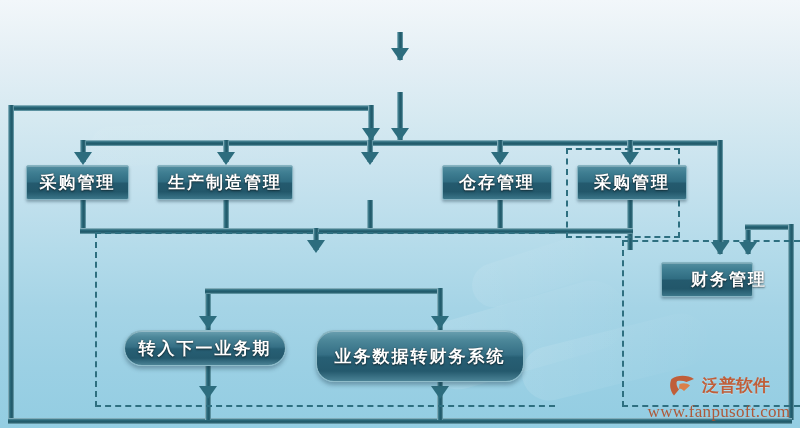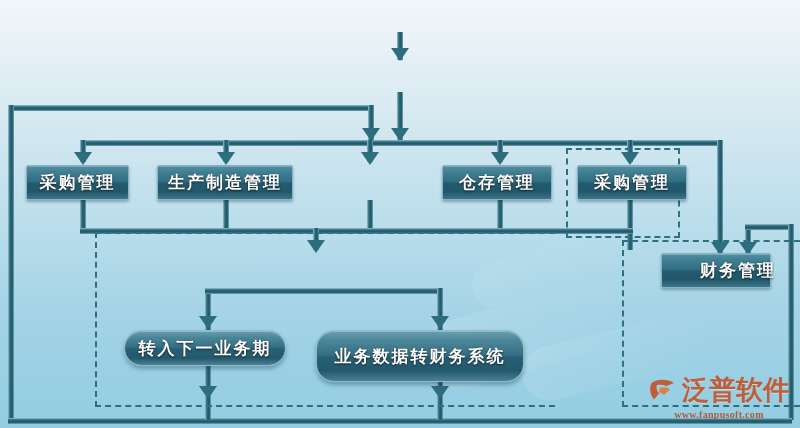--- a/index.html
+++ b/index.html
@@ -97,23 +97,23 @@
     border:1px solid #8fbcc9;
     box-shadow:0 3px 4px rgba(20,50,65,.35), inset 0 1px 0 rgba(255,255,255,.3);
   }
 
   
   #logo{position:absolute;right:6px;bottom:6px;width:150px;height:52px;
     display:flex;flex-direction:column;align-items:center;justify-content:center;
     opacity:.92;}
   .logo-row{display:flex;align-items:center;gap:4px;}
   .logo-mark{width:30px;height:30px;position:relative;flex:0 0 auto;}
-  .logo-txt{font-size:27px;font-weight:bold;color:#c4552b;letter-spacing:0px;
+  .logo-txt{font-size:17px;font-weight:bold;color:#c4552b;letter-spacing:0px;
     text-shadow:0 1px 0 rgba(255,255,255,.35);}
-  .logo-url{font-size:10px;font-weight:bold;color:#b0502c;letter-spacing:.3px;
+  .logo-url{font-size:17px;font-weight:normal;color:#b0502c;letter-spacing:.3px;
     font-family:"Liberation Serif","DejaVu Serif",serif;margin-top:1px;}
 </style>
 </head>
 <body>
 
 <div id="stage">
 
   <div class="bgblob b1"></div>
   <div class="bgblob b2"></div>
   <div class="bgblob b3"></div>
@@ -196,21 +196,21 @@
 
   <div class="node rect" style="left:26px;top:165px;width:103px;height:35px;">采购管理</div>
 
   <div class="node rect" style="left:157px;top:165px;width:136px;height:35px;">生产制造管理</div>
 
 
   <div class="node rect" style="left:442px;top:165px;width:110px;height:35px;">仓存管理</div>
 
   <div class="node rect" style="left:577px;top:165px;width:110px;height:35px;">采购管理</div>
 
-  <div class="node rect" style="left:661px;top:253px;width:110px;height:35px;padding-left:44px;">财务管理</div>
+  <div class="node rect" style="left:661px;top:262px;width:92px;height:35px;padding-left:44px;">财务管理</div>
 
 
   <div class="node pill" style="left:124px;top:330px;width:162px;height:36px;">转入下一业务期</div>
 
   <div class="node pill" style="left:316px;top:330px;width:208px;height:52px;">业务数据转财务系统</div>
 
   <div id="logo">
     <div class="logo-row">
       <span class="logo-mark">
         <svg width="30" height="30" viewBox="0 0 30 30">

